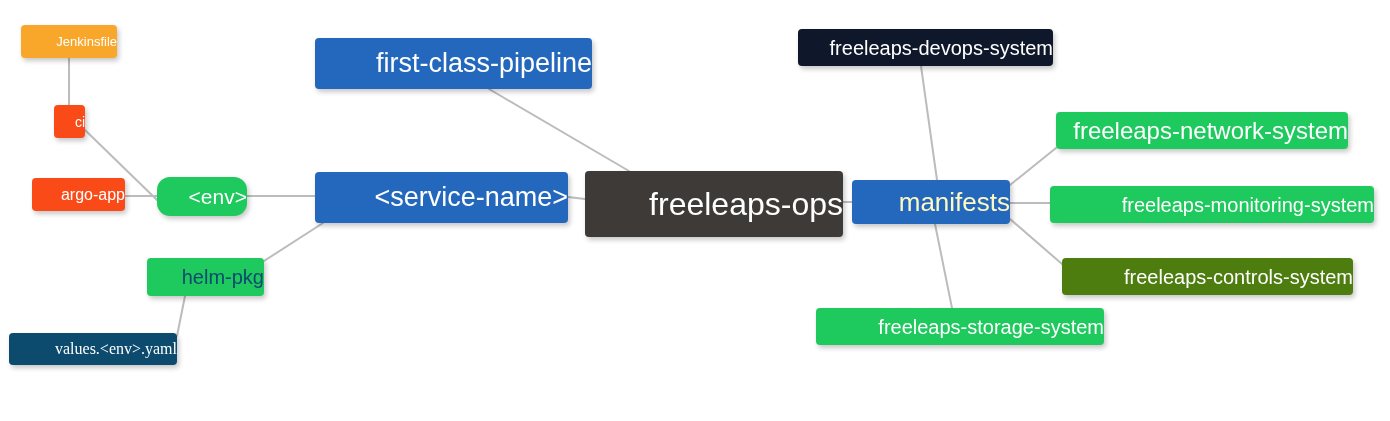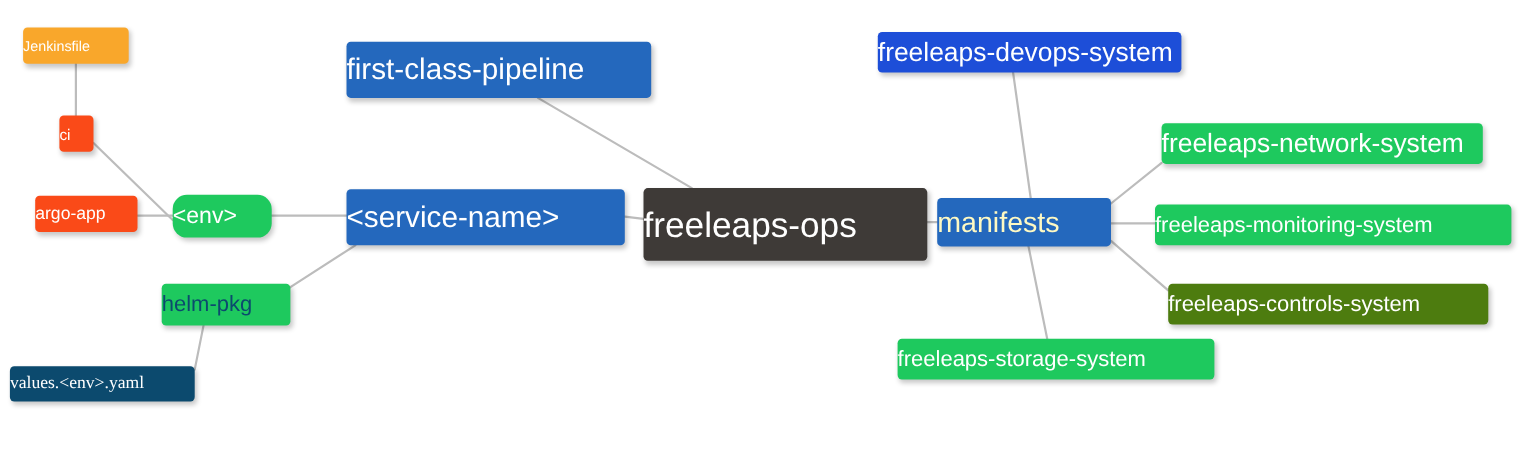--- a/index.html
+++ b/index.html
@@ -24,21 +24,21 @@
     top: 0;
     width: 1390px;
     height: 421px;
     pointer-events: none;
   }
   .node {
     position: absolute;
     box-sizing: border-box;
     display: flex;
     align-items: center;
-    justify-content: flex-start;
+    justify-content: flex-end;
     border-radius: 4px;
     color: #ffffff;
     white-space: nowrap;
     box-shadow: 2px 3px 5px rgba(0,0,0,0.22);
     letter-spacing: 0px;
     line-height: 1;
     cursor: pointer;
     user-select: none;
   }
   .node-label {
@@ -90,21 +90,21 @@
       </div>
       <div class="node" style="left: 315px; top: 172px; width: 253px; height: 51px; background: rgb(36, 104, 189); color: rgb(255, 255, 255); font-size: 27px;">
         <span class="node-label">&lt;service-name&gt;</span>
       </div>
       <div class="node" style="left: 585px; top: 171px; width: 258px; height: 66px; background: rgb(62, 58, 55); color: rgb(255, 255, 255); font-size: 32px;">
         <span class="node-label">freeleaps-ops</span>
       </div>
       <div class="node" style="left: 852px; top: 180px; width: 158px; height: 44px; background: rgb(36, 104, 189); color: #fef9c3; font-size: 26px;">
         <span class="node-label">manifests</span>
       </div>
-      <div class="node" style="left: 798px; top: 29px; width: 276px; height: 37px; background: #1d4ed8; color: rgb(255, 255, 255); font-size: 24px;">
+      <div class="node" style="left: 798px; top: 29px; width: 255px; height: 37px; background: #0f172a; color: rgb(255, 255, 255); font-size: 20px;">
         <span class="node-label">freeleaps-devops-system</span>
       </div>
       <div class="node" style="left: 1056px; top: 112px; width: 292px; height: 37px; background: rgb(30, 201, 94); color: rgb(255, 255, 255); font-size: 24px;">
         <span class="node-label">freeleaps-network-system</span>
       </div>
       <div class="node" style="left: 1050px; top: 186px; width: 324px; height: 37px; background: rgb(30, 201, 94); color: rgb(255, 255, 255); font-size: 20px;">
         <span class="node-label">freeleaps-monitoring-system</span>
       </div>
       <div class="node" style="left: 1062px; top: 258px; width: 291px; height: 37px; background: #4d7c0f; color: rgb(255, 255, 255); font-size: 20px;">
         <span class="node-label">freeleaps-controls-system</span>

